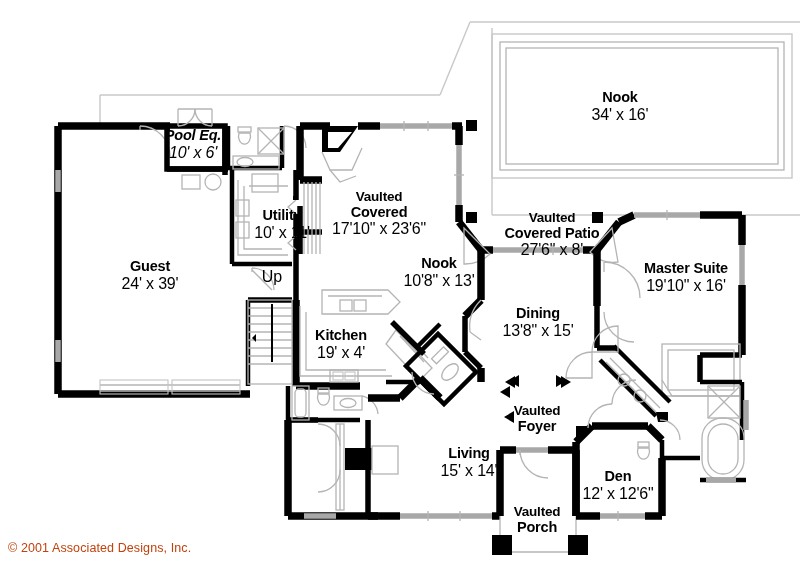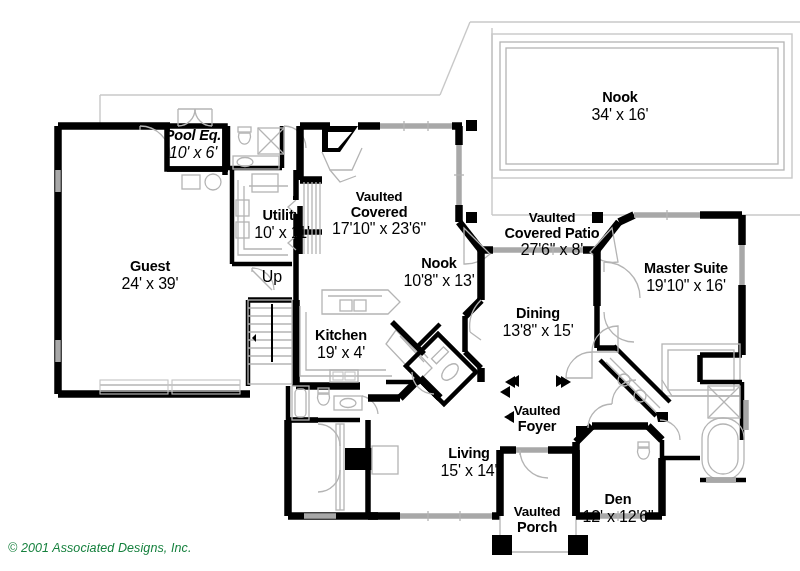--- a/index.html
+++ b/index.html
@@ -54,24 +54,23 @@
     font-size: 16px;
     color: #000;
     transform: translate(-50%, -50%);
     white-space: nowrap;
   }
   .copyright {
     position: absolute;
     left: 8px;
     top: 541px;
     font-size: 12.5px;
-    color: #15803d;
+    color: #c2410c;
     letter-spacing: 0.1px;
     white-space: nowrap;
-    font-style: italic;
   }
   .foyer-label {
     position: absolute;
     transform: translate(-50%, -50%);
     text-align: center;
     white-space: nowrap;
   }
 </style>
 </head>
 <body>
@@ -480,21 +479,21 @@
     <div class="rm-name">Kitchen</div>
     <div class="rm-dims">19' x 4'</div>
   </div>
 
   <div class="rm-label" style="left:469px; top:462px;">
     <div class="rm-name">Living</div>
     <div class="rm-dims">15' x 14'</div>
   </div>
 
 
-  <div class="rm-label" style="left:618px; top:508px;">
+  <div class="rm-label" style="left:618px; top:485px;">
     <div class="rm-name">Den</div>
     <div class="rm-dims">12' x 12'6"</div>
   </div>
 
   <div class="rm-label" style="left:537px; top:520px;">
     <div class="rm-pre">Vaulted</div>
     <div class="rm-name">Porch</div>
   </div>
 
   <div class="foyer-label" style="left:537px; top:418px;">

